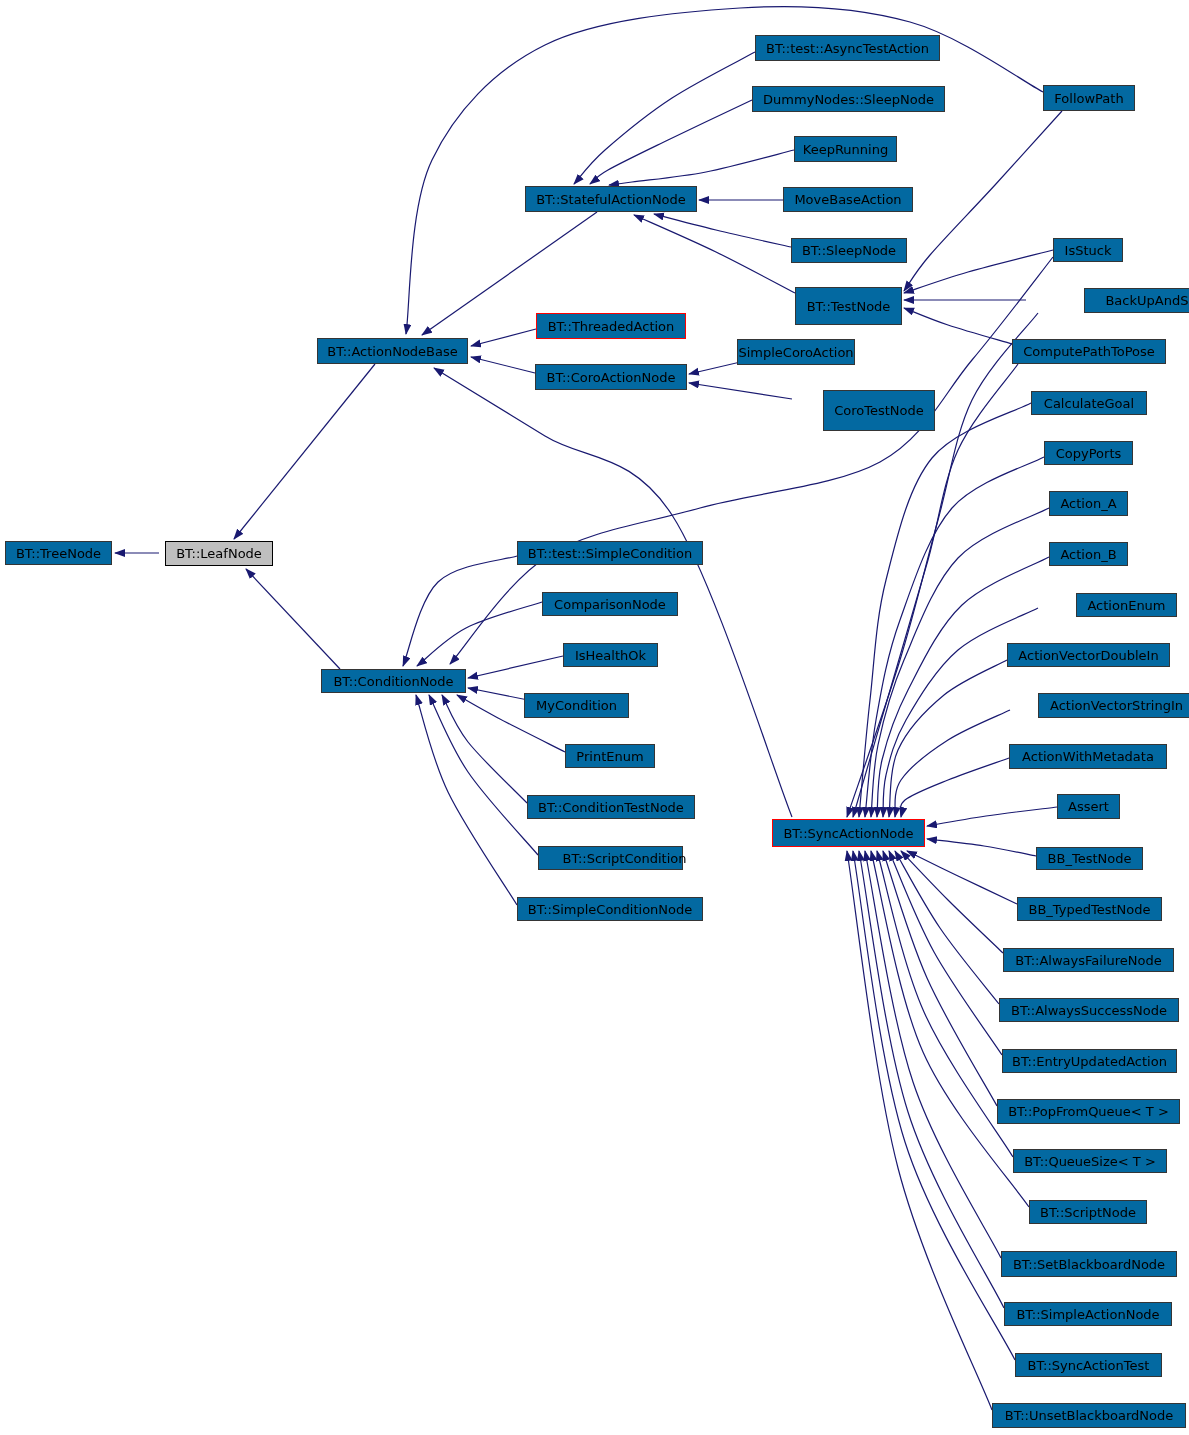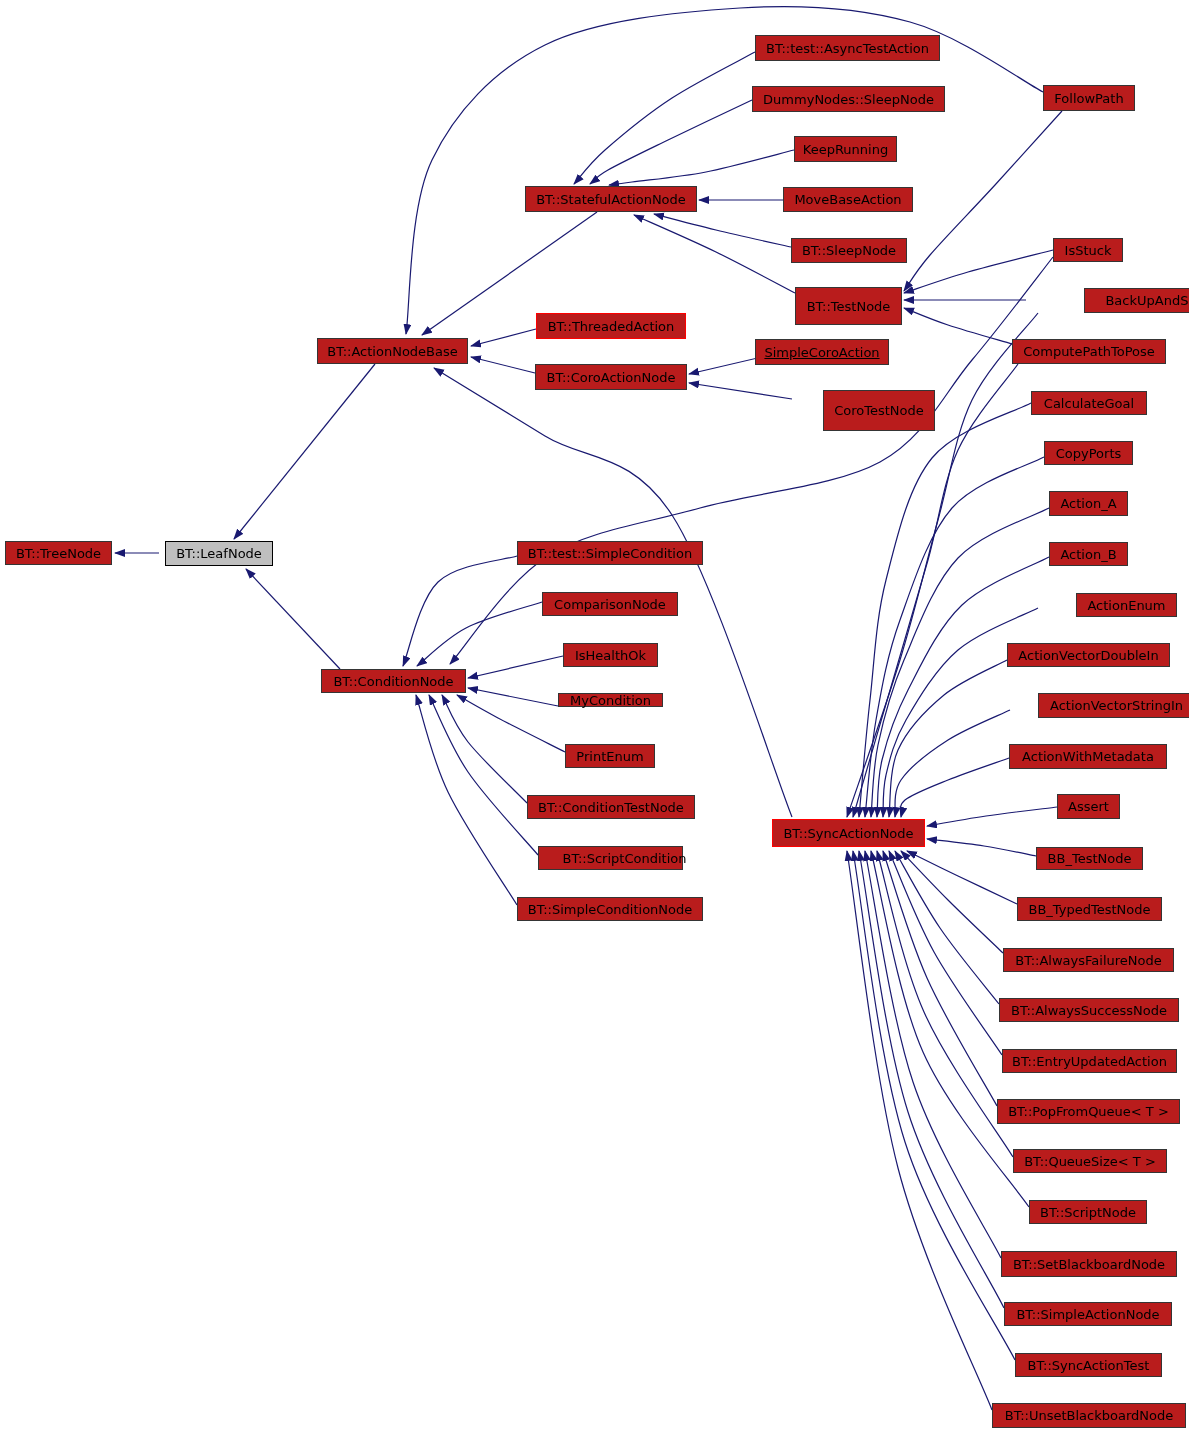--- a/index.html
+++ b/index.html
@@ -16,21 +16,21 @@
   }
   #edge-layer path.edge{
     fill:none;
     stroke:var(--edge-color,#191970);
     stroke-width:1.2;
   }
   .node{
     position:absolute;
     box-sizing:border-box;
     border:1px solid #353535;
-    background:#b91c1c;
+    background:#0369a1;
     color:#000000;
     font-size:13px;
     line-height:1;
     display:flex;
     align-items:center;
     justify-content:center;
     white-space:nowrap;
     cursor:pointer;
   }
   .node.current{
@@ -113,21 +113,21 @@
     <div class="node" style="left: 525px; top: 186px; width: 172px; height: 26px;">BT::StatefulActionNode</div>
     <div class="node special" style="left: 536px; top: 313px; width: 150px; height: 26px;">BT::ThreadedAction</div>
     <div class="node" style="left: 535px; top: 364px; width: 152px; height: 26px;">BT::CoroActionNode</div>
     <div class="node special" style="left: 772px; top: 819px; width: 153px; height: 28px;">BT::SyncActionNode</div>
     <div class="node" style="left: 755px; top: 35px; width: 185px; height: 26px;">BT::test::AsyncTestAction</div>
     <div class="node" style="left: 752px; top: 86px; width: 193px; height: 26px;">DummyNodes::SleepNode</div>
     <div class="node" style="left: 794px; top: 136px; width: 103px; height: 26px;">KeepRunning</div>
     <div class="node" style="left: 783px; top: 187px; width: 130px; height: 25px;">MoveBaseAction</div>
     <div class="node" style="left: 791px; top: 238px; width: 116px; height: 25px;">BT::SleepNode</div>
     <div class="node" style="left: 795px; top: 287px; width: 107px; height: 38px; text-align: right;">BT::TestNode</div>
-    <div class="node" style="left: 755px; top: 339px; width: 134px; height: 26px; text-decoration: underline;">SimpleCoroAction</div>
+    <div class="node" style="left: 737px; top: 339px; width: 118px; height: 26px;">SimpleCoroAction</div>
     <div class="node" style="left: 792px; top: 390px; width: 112px; height: 41px; margin-left: 31px;">CoroTestNode</div>
     <div class="node" style="left: 1043px; top: 85px; width: 92px; height: 26px;">FollowPath</div>
     <div class="node" style="left: 1053px; top: 238px; width: 70px; height: 24px;">IsStuck</div>
     <div class="node" style="left: 1084px; top: 288px; width: 126px; height: 25px; padding-left: 20px;">BackUpAndSpin</div>
     <div class="node" style="left: 1012px; top: 339px; width: 154px; height: 25px;">ComputePathToPose</div>
     <div class="node" style="left: 1031px; top: 391px; width: 116px; height: 24px;">CalculateGoal</div>
     <div class="node" style="left: 1044px; top: 441px; width: 89px; height: 24px;">CopyPorts</div>
     <div class="node" style="left: 1049px; top: 491px; width: 79px; height: 25px;">Action_A</div>
     <div class="node" style="left: 1049px; top: 542px; width: 79px; height: 24px;">Action_B</div>
     <div class="node" style="left: 1076px; top: 593px; width: 101px; height: 24px;">ActionEnum</div>
@@ -143,18 +143,18 @@
     <div class="node" style="left: 997px; top: 1099px; width: 183px; height: 25px;">BT::PopFromQueue&lt; T &gt;</div>
     <div class="node" style="left: 1013px; top: 1149px; width: 154px; height: 24px;">BT::QueueSize&lt; T &gt;</div>
     <div class="node" style="left: 1029px; top: 1200px; width: 118px; height: 24px;">BT::ScriptNode</div>
     <div class="node" style="left: 1001px; top: 1251px; width: 176px; height: 26px;">BT::SetBlackboardNode</div>
     <div class="node" style="left: 1004px; top: 1302px; width: 168px; height: 24px;">BT::SimpleActionNode</div>
     <div class="node" style="left: 1015px; top: 1353px; width: 147px; height: 24px;">BT::SyncActionTest</div>
     <div class="node" style="left: 992px; top: 1403px; width: 194px; height: 25px;">BT::UnsetBlackboardNode</div>
     <div class="node" style="left: 517px; top: 541px; width: 186px; height: 24px;">BT::test::SimpleCondition</div>
     <div class="node" style="left: 542px; top: 592px; width: 136px; height: 24px;">ComparisonNode</div>
     <div class="node" style="left: 563px; top: 643px; width: 95px; height: 24px;">IsHealthOk</div>
-    <div class="node" style="left: 558px; top: 693px; width: 105px; height: 14px;">MyCondition</div>
+    <div class="node" style="left: 524px; top: 693px; width: 105px; height: 25px;">MyCondition</div>
     <div class="node" style="left: 565px; top: 744px; width: 90px; height: 24px;">PrintEnum</div>
     <div class="node" style="left: 527px; top: 795px; width: 168px; height: 24px;">BT::ConditionTestNode</div>
     <div class="node" style="left: 538px; top: 846px; width: 145px; height: 24px; padding-left: 28px;">BT::ScriptCondition</div>
     <div class="node" style="left: 517px; top: 897px; width: 186px; height: 24px;">BT::SimpleConditionNode</div>
   </div>
 
 </body></html>

